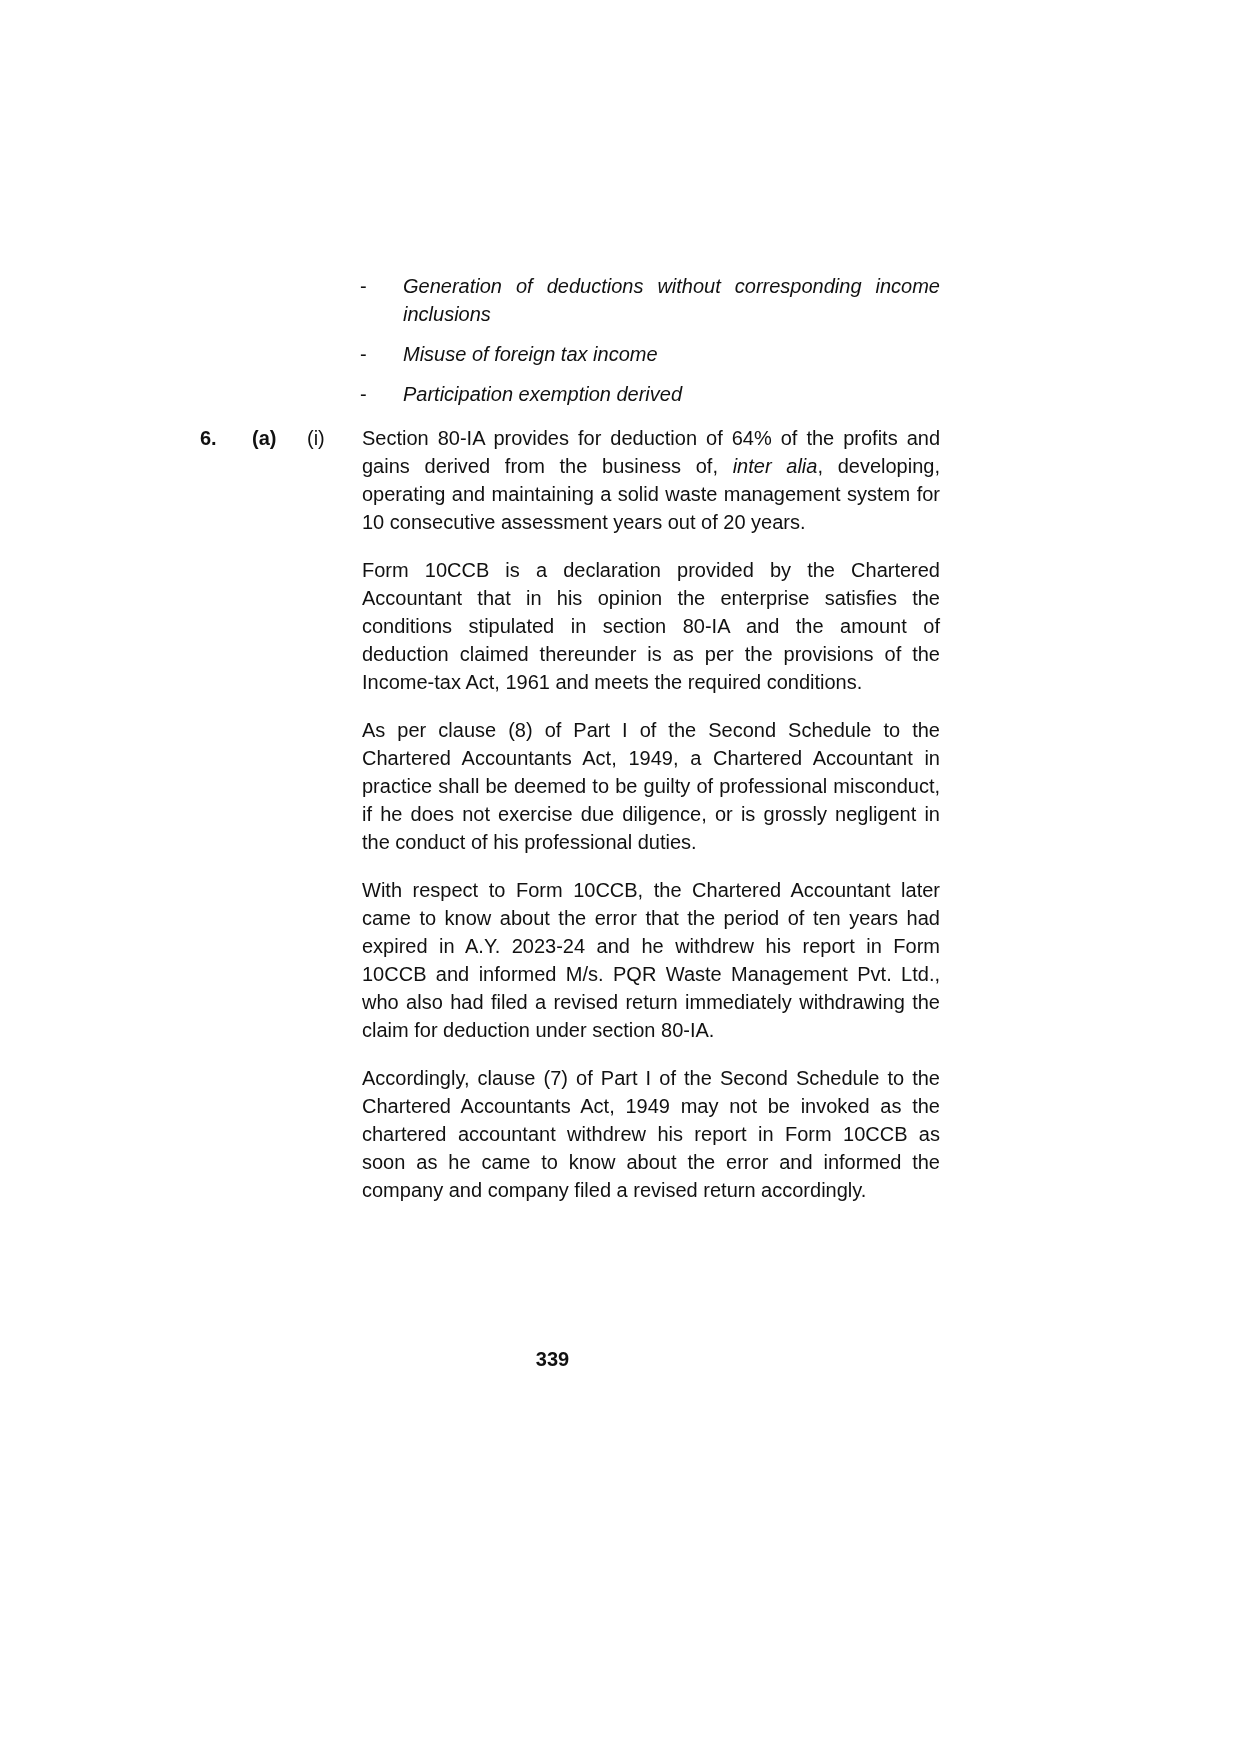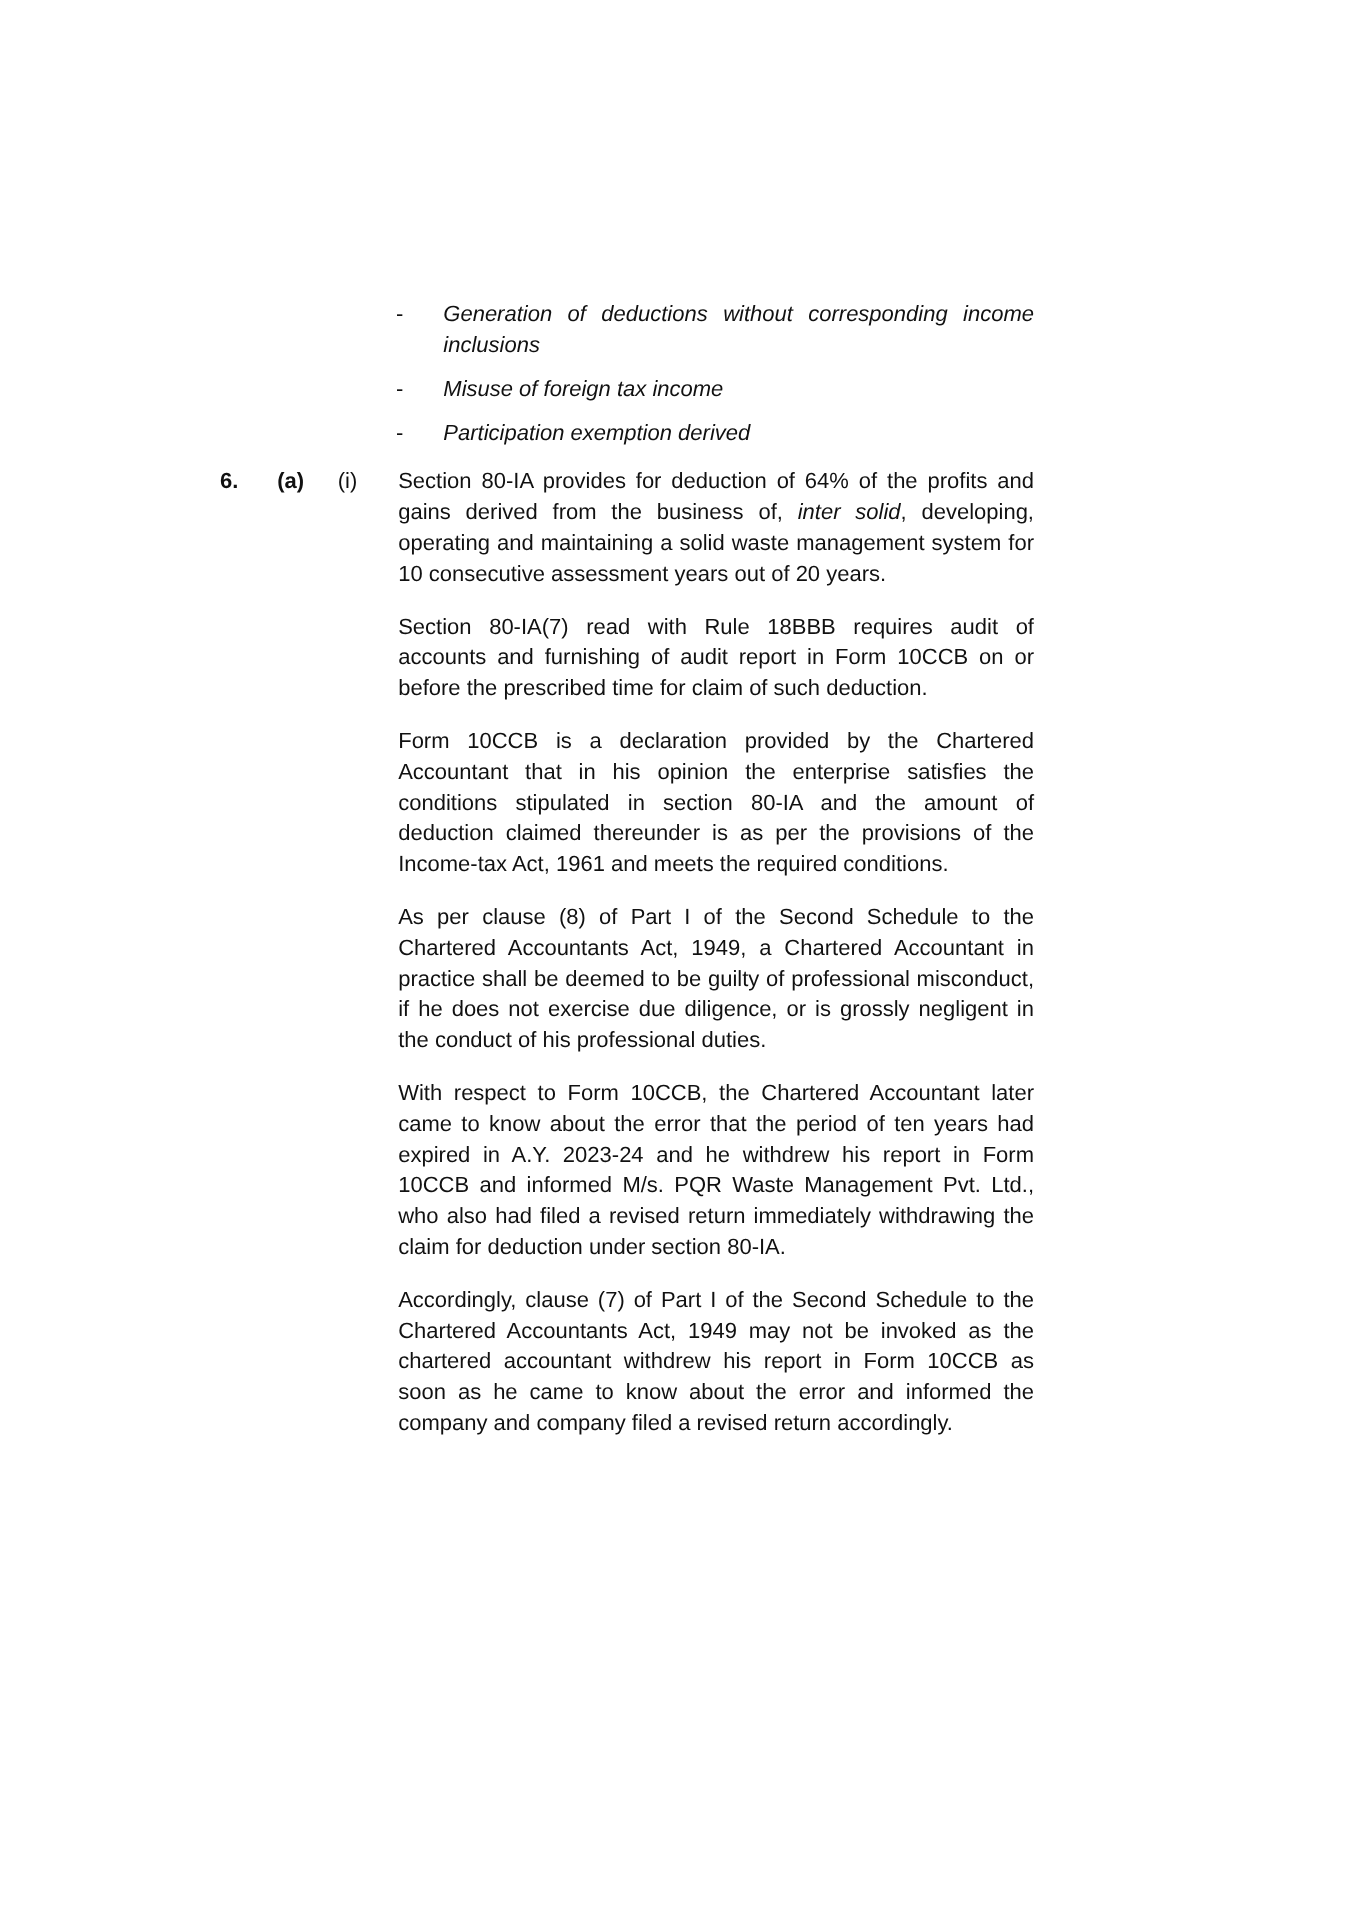--- a/index.html
+++ b/index.html
@@ -98,24 +98,24 @@
         <span class="bullet-marker">-</span>
         <span class="bullet-text">Participation exemption derived</span>
       </div>
     </div>
 
     <div class="item-row">
       <span class="item-num">6.</span>
       <span class="item-sub">(a)</span>
       <span class="item-subsub">(i)</span>
       <div class="paragraphs">
-        <p class="para"><span>Section 80-IA provides for deduction of 64% of the profits and gains derived from the business of, </span><em>inter solid</em><span>, developing, operating and maintaining a solid waste management system for 10 consecutive assessment years out of 20 years.</span></p>
-        <p class="para">Section 80-IA(7) read with Rule 18BBB requires audit of accounts and furnishing of audit report in Form 10CCB on or before the prescribed time  for claim of such deduction.</p>
+        <p class="para"><span>Section 80-IA provides for deduction of 64% of the profits and gains derived from the business of, </span><em>inter alia</em><span>, developing, operating and maintaining a solid waste management system for 10 consecutive assessment years out of 20 years.</span></p>
         <p class="para">Form 10CCB is a declaration provided by the Chartered Accountant that in his opinion the enterprise satisfies the conditions stipulated in section 80-IA and the amount of deduction claimed thereunder is as per the provisions of the Income-tax Act, 1961 and meets the required conditions.</p>
         <p class="para">As per clause (8) of Part I of the Second Schedule to the Chartered Accountants Act, 1949, a Chartered Accountant in practice shall be deemed to be guilty of professional misconduct, if he does not exercise due diligence, or is grossly negligent in the conduct of his professional duties.</p>
         <p class="para">With respect to Form 10CCB, the Chartered Accountant later came to know about the error that the period of ten years had expired in A.Y. 2023-24 and he withdrew his report in Form 10CCB and informed M/s. PQR Waste Management Pvt. Ltd., who also had filed a revised return immediately withdrawing the claim for deduction under section 80-IA.</p>
         <p class="para">Accordingly, clause (7) of Part I of the Second Schedule to the Chartered Accountants Act, 1949 may not be invoked as the chartered accountant withdrew his report in Form 10CCB as soon as he came to know about the error and informed the company and company filed a revised return accordingly.</p>
       </div>
     </div>
 
   </div>
 
+  <div class="page-number">339</div>
 </div>
 
 </body></html>

